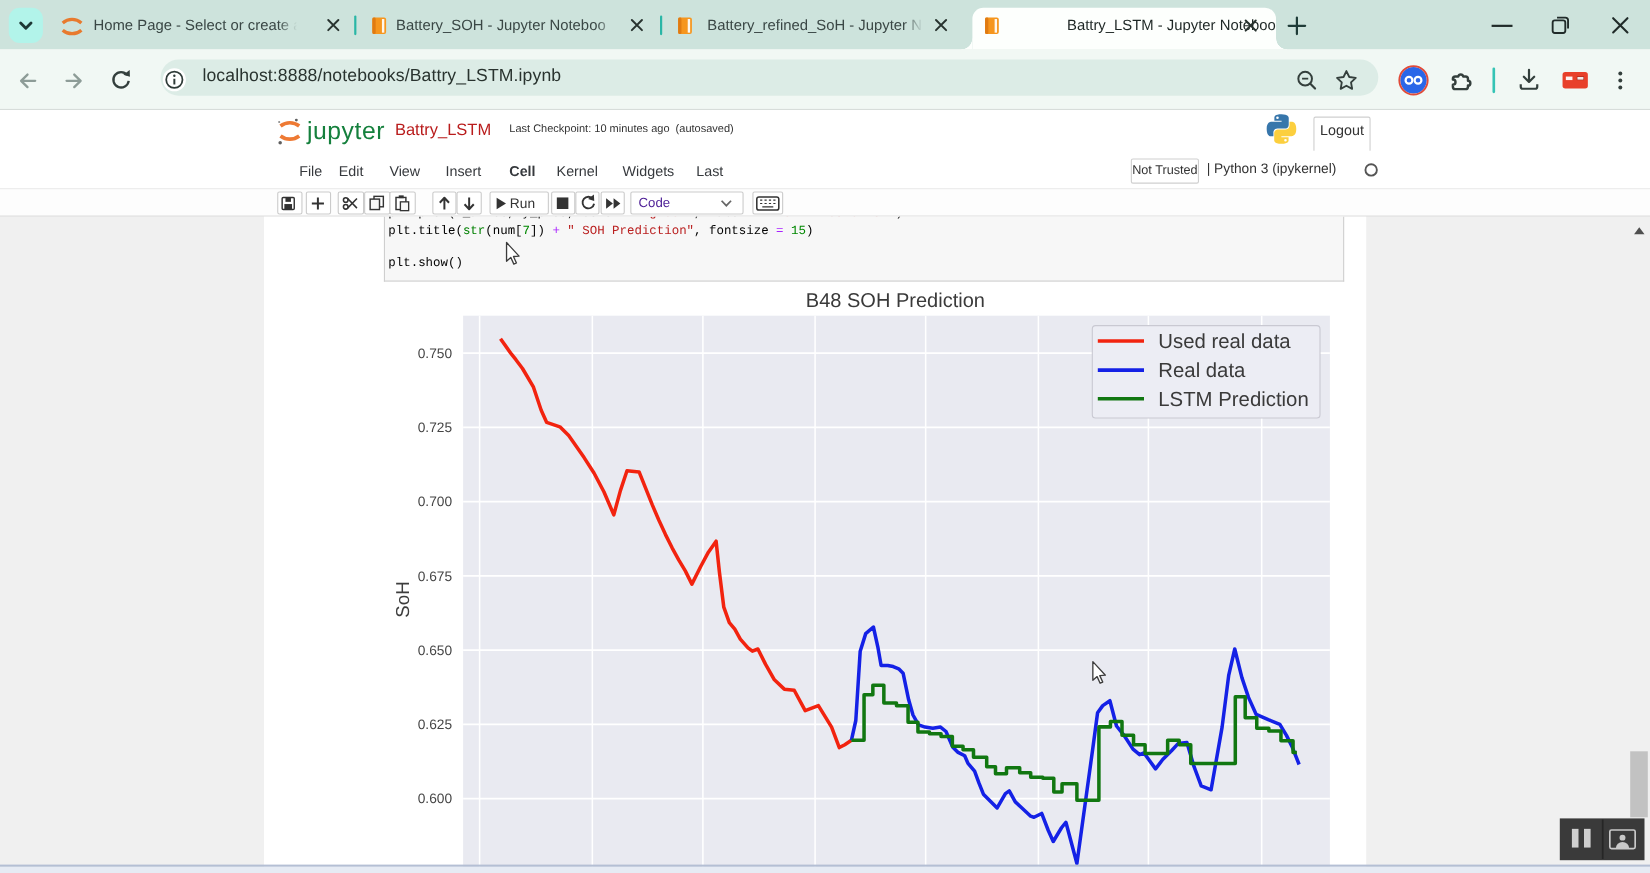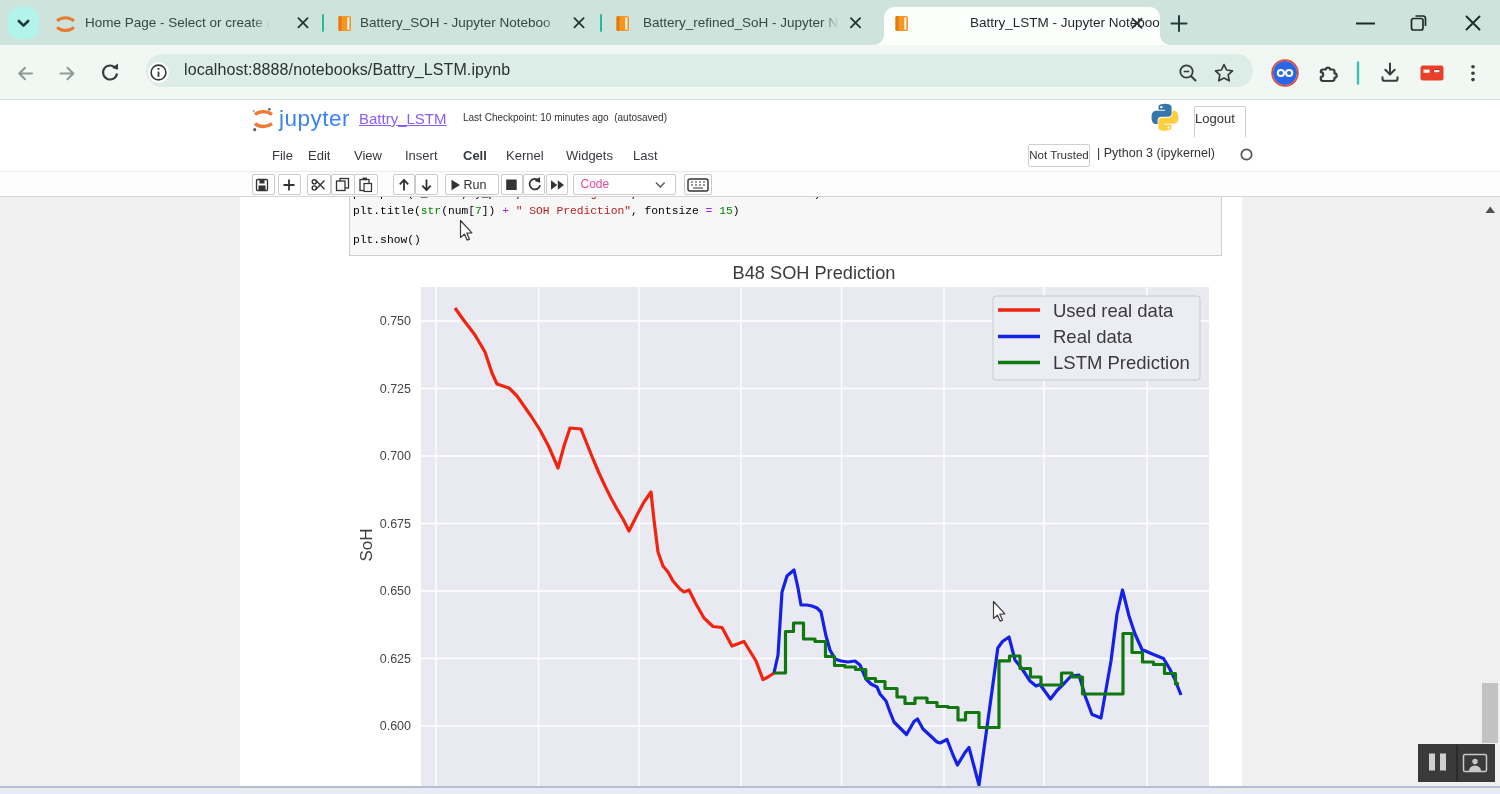--- a/index.html
+++ b/index.html
@@ -18,31 +18,31 @@
   #curveR { left:1160px; background:radial-gradient(circle at 100% 0, #cde3dc 0 9.5px, #fdfffd 10px); }
 
   #toolbar { left:0; top:45px; width:1500px; height:54px; background:#f1f8f4; }
   #urlpill { left:146px; top:54px; width:1107px; height:33px; background:#dcece6; border-radius:17px; }
   #urltext { left:184px; top:61px; font-size:16px; color:#29332f; letter-spacing:0.1px; }
 
   #pageborder { left:0; top:99px; width:1500px; height:1px; background:#d7ddda; }
 
   
   #jheader { left:0; top:100px; width:1500px; height:99px; background:#fff; }
-  #jlogotext { left:279px; top:106px; font-size:22.5px; color:#3b82f6; letter-spacing:0.5px; }
-  #nbtitle { left:359px; top:110px; font-size:15px; color:#8b5cf6;text-decoration:underline; }
+  #jlogotext { left:279px; top:106px; font-size:22.5px; color:#15803d; letter-spacing:0.5px; }
+  #nbtitle { left:359px; top:110px; font-size:15px; color:#b91c1c; }
   #checkpoint { left:463px; top:112px; font-size:10px; color:#333; }
-  #logoutbtn { left:1194px; top:106px; width:52px; height:42px; background:#fff; border:1px solid #cfcfcf; border-radius:2px; font-size:13px; color:#333; line-height:24px; }
+  #logoutbtn { left:1194px; top:106px; width:52px; height:42px; background:#fff; border:1px solid #cfcfcf; border-radius:2px; font-size:13px; color:#333; text-align:center; line-height:24px; }
   #menubar { left:0; top:137px; width:1500px; height:34px; background:#fff; }
   .menu { top:148px; font-size:13px; color:#36393d; }
   #nottrusted { left:1028px; top:144px; width:62px; height:23px; border:1px solid #cfcfcf; border-radius:2px; font-size:11.5px; color:#333; text-align:center; line-height:21px; background:#fff; }
   #kernelind { left:1072px; top:146px; font-size:12.5px; color:#333;margin-left:25px; }
   #jtoolbar { left:0; top:171px; width:1500px; height:25px; background:#fdfdfd; border-top:1px solid #ececec; }
   .jbtn { top:174px; height:21px; background:#fff; border:1px solid #cbcbcb; border-radius:2px; }
-  #codesel { left:572.5px; top:174px; width:103px; height:21px; background:#fff; border:1px solid #cbcbcb; border-radius:2px; font-size:12px; color:#ec4899; padding-left:7px; line-height:18px; }
+  #codesel { left:572.5px; top:174px; width:103px; height:21px; background:#fff; border:1px solid #cbcbcb; border-radius:2px; font-size:12px; color:#4c1d95; padding-left:7px; line-height:18px; }
   #hdrshadow { left:0; top:196px; width:1500px; height:1px; background:#d4d4d4; }
 
   
   #nbbody { left:0; top:197px; width:1500px; height:597px; background:#f0f0f0; }
   #nbcontainer { left:240px; top:197px; width:1002px; height:597px; background:#fff; }
   #cellbox { left:349px; top:197px; width:873px; height:59px; background:#f7f7f7; border:1px solid #cfcfcf; border-top:none; }
   .code { font-family:"Liberation Mono", monospace; font-size:11.3px; white-space:pre; color:#000; }
   .cm-b { color:#008000; } .cm-num { color:#080; } .cm-op { color:#aa22ff; } .cm-str { color:#ba2121; }
   .tab-title { -webkit-mask-image:linear-gradient(to right, #000 91%, transparent 100%); mask-image:linear-gradient(to right, #000 91%, transparent 100%); }
 

